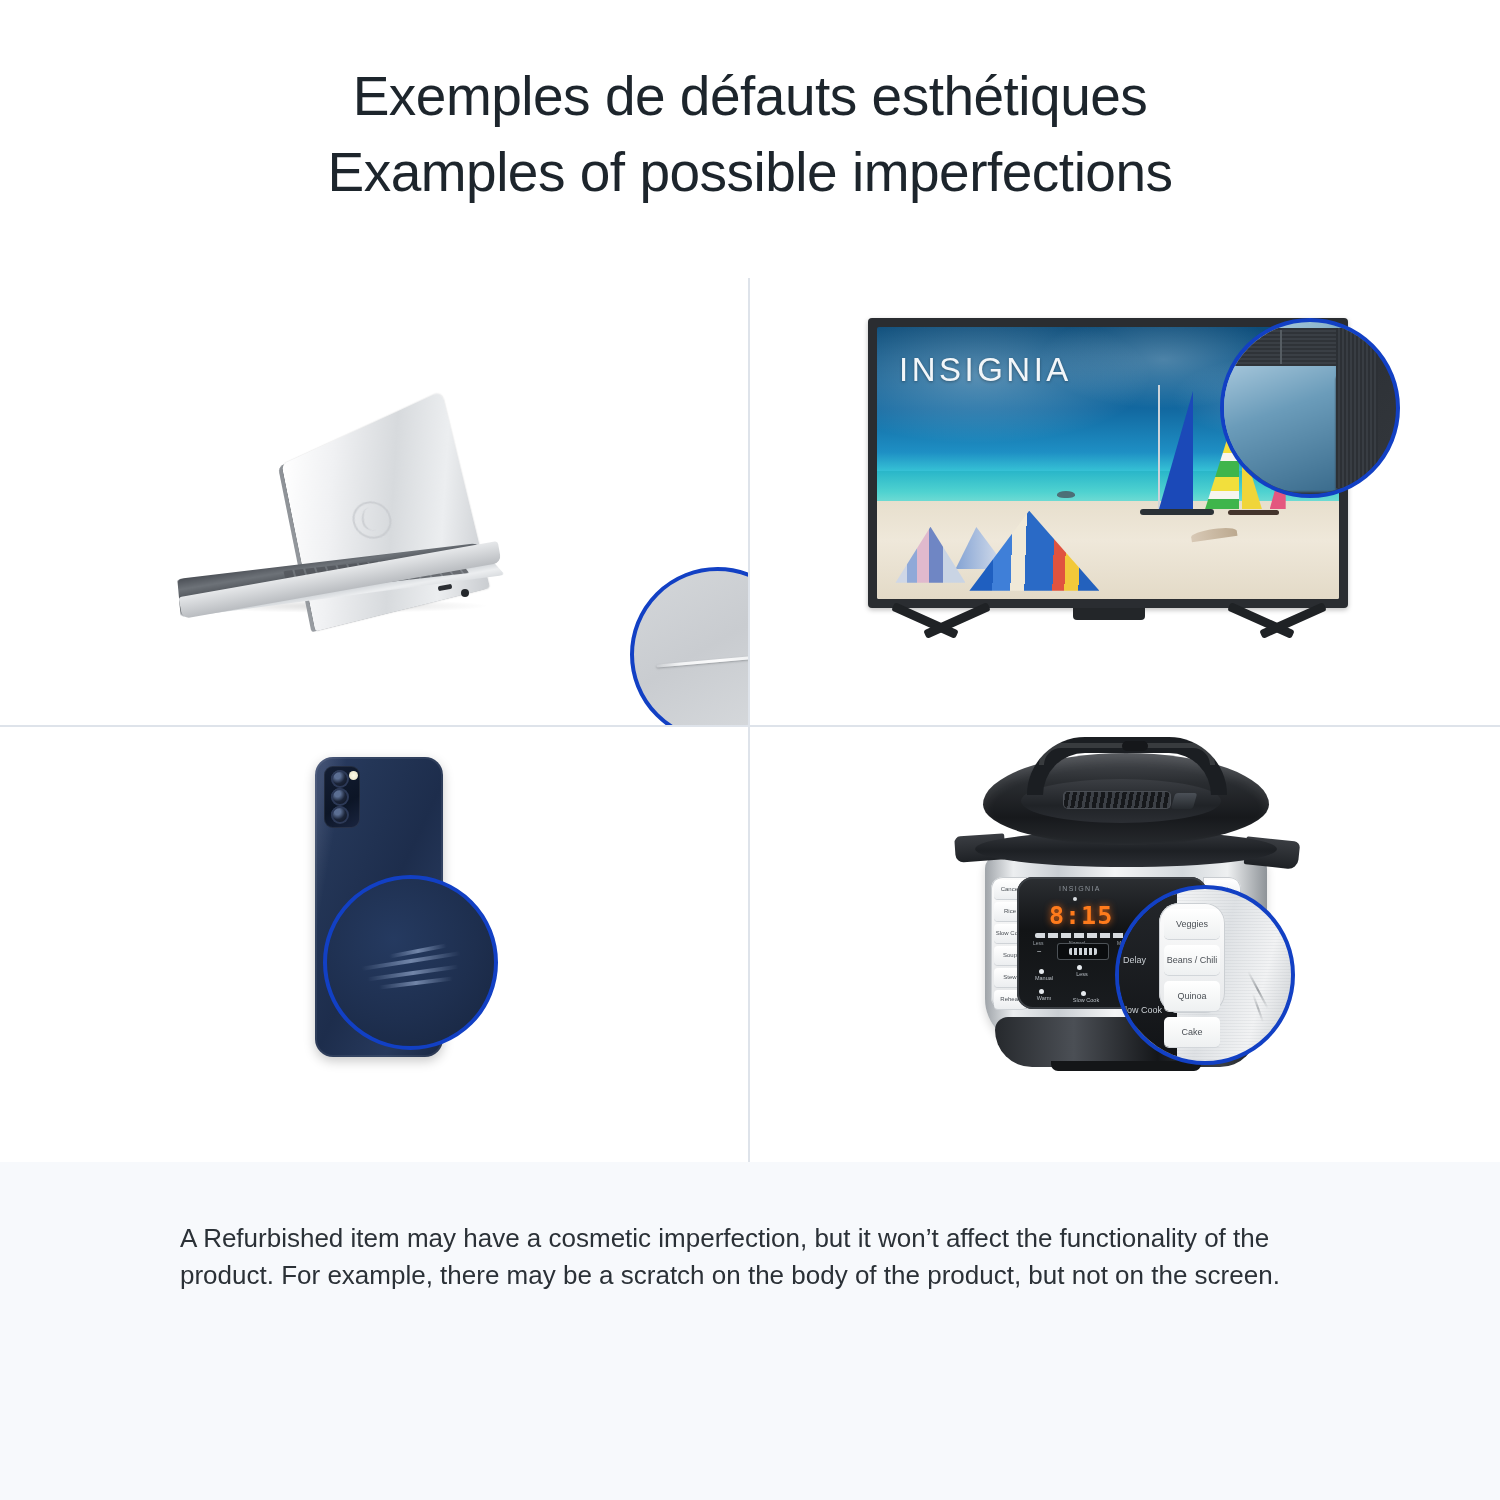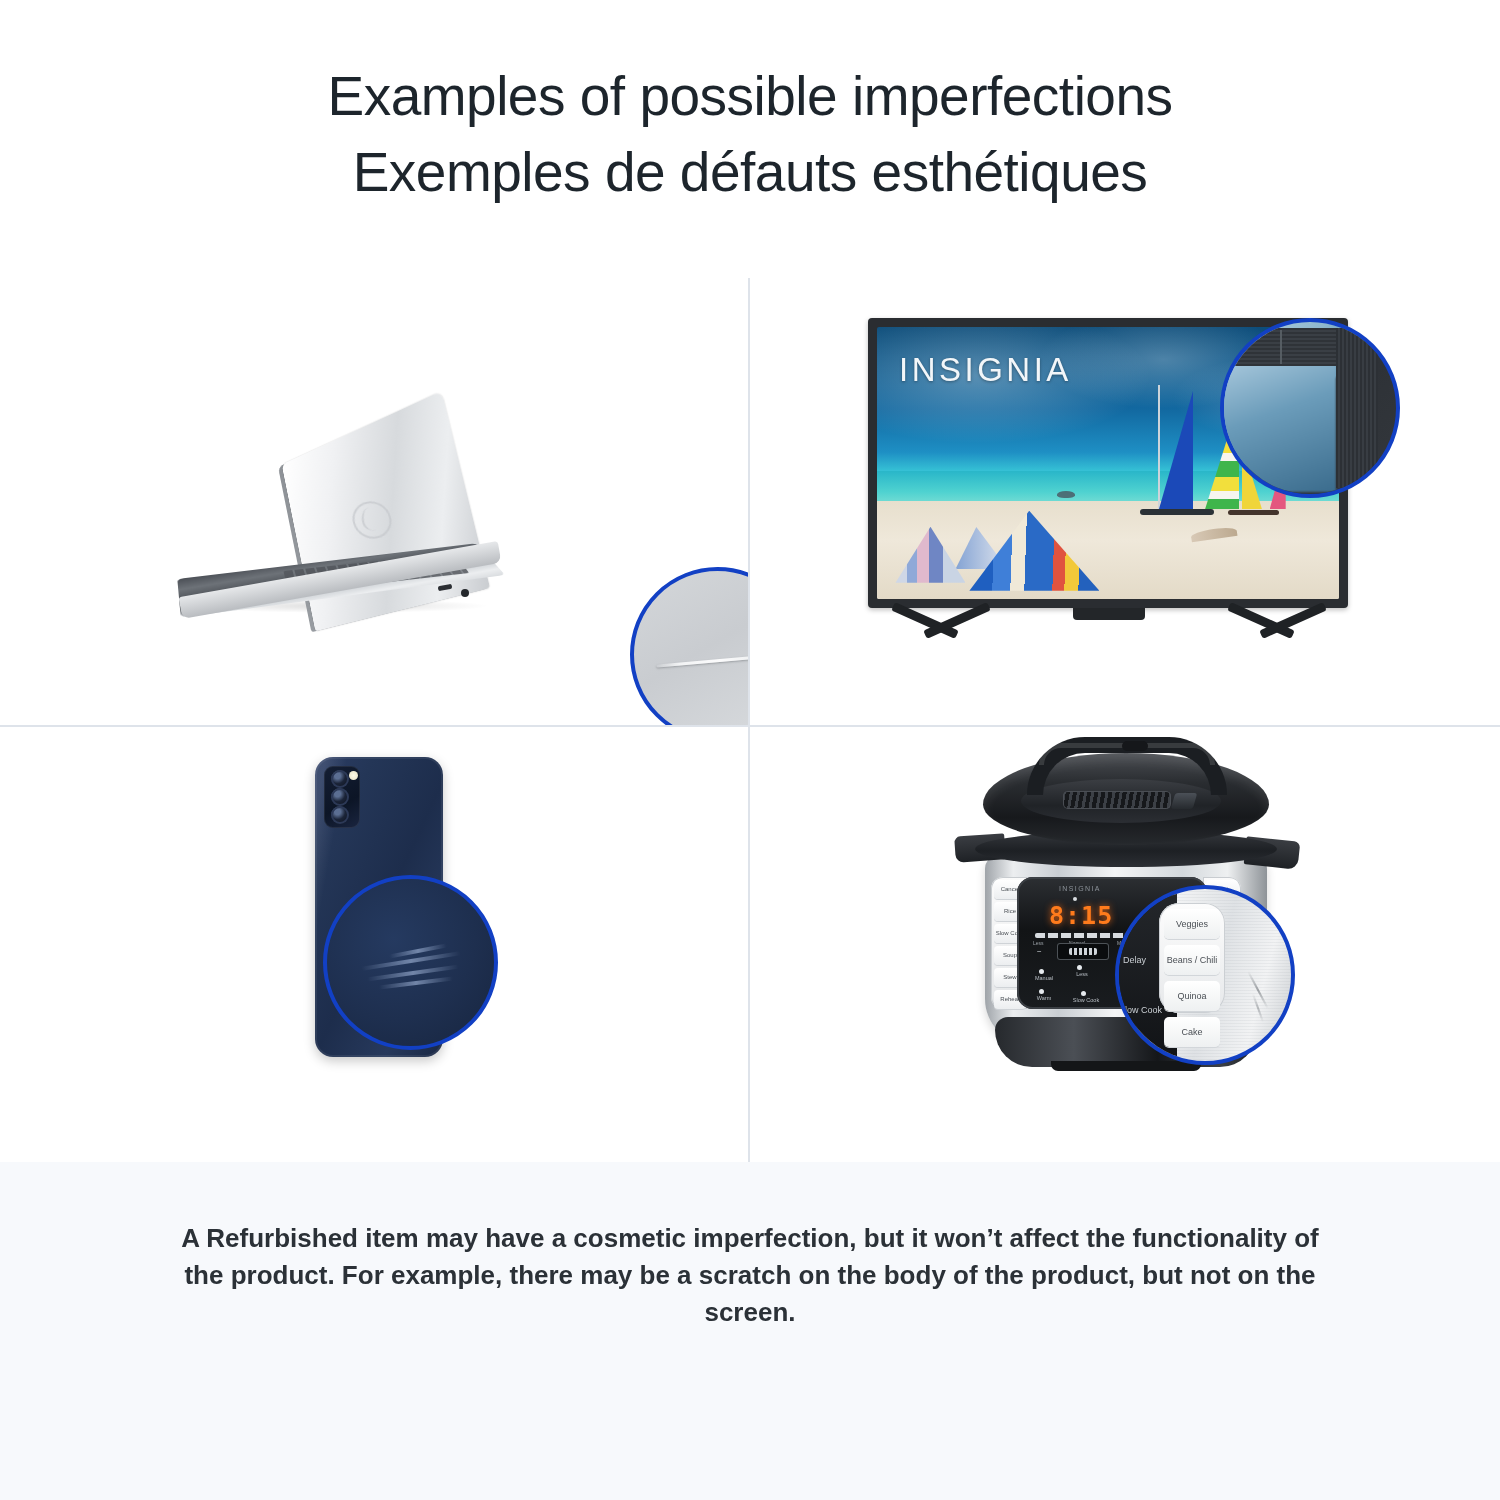--- a/index.html
+++ b/index.html
@@ -323,34 +323,34 @@
     transform:rotate(70deg);}
   .mc-brushed{position:absolute;left:58px;top:0;width:122px;height:180px;
     background:repeating-linear-gradient(180deg,rgba(255,255,255,.0) 0 2px,rgba(160,166,172,.13) 2px 3px);}
 
   
   .footer{
     position:absolute;left:0;top:1162px;width:1500px;height:338px;
     background:#f7f9fc;
   }
   .para{
-    position:absolute;left:180px;width:1140px;text-align:center;
-    font-size:26px;line-height:37px;color:#2b3137;font-weight:700;
+    position:absolute;left:180px;width:1140px;
+    font-size:26px;line-height:37px;color:#2b3137;font-weight:400;
   }
   .para-en{top:58px;}
   .para-fr{top:190px;}
 </style>
 </head>
 <body>
 
 <div class="page">
 
   <div class="title-block">
+    <div class="title-line">Exemples de défauts esthétiques</div>
     <div class="title-line">Examples of possible imperfections</div>
-    <div class="title-line">Exemples de défauts esthétiques</div>
   </div>
 
   <div class="grid">
     <div class="vdiv"></div>
     <div class="hdiv"></div>
 
     <div class="cell cell-tl">
       <div class="laptop-wrap">
         <div class="shadow-l"></div>
         <div class="lid-edge"></div>

